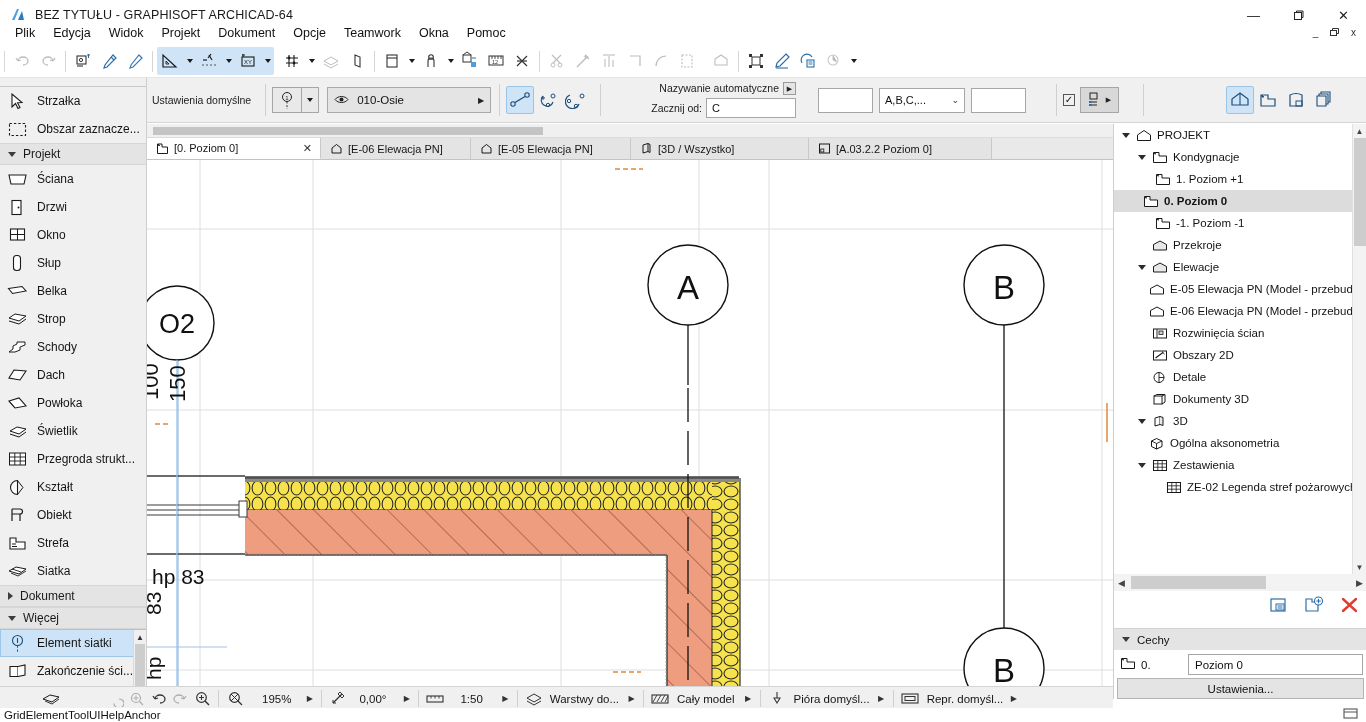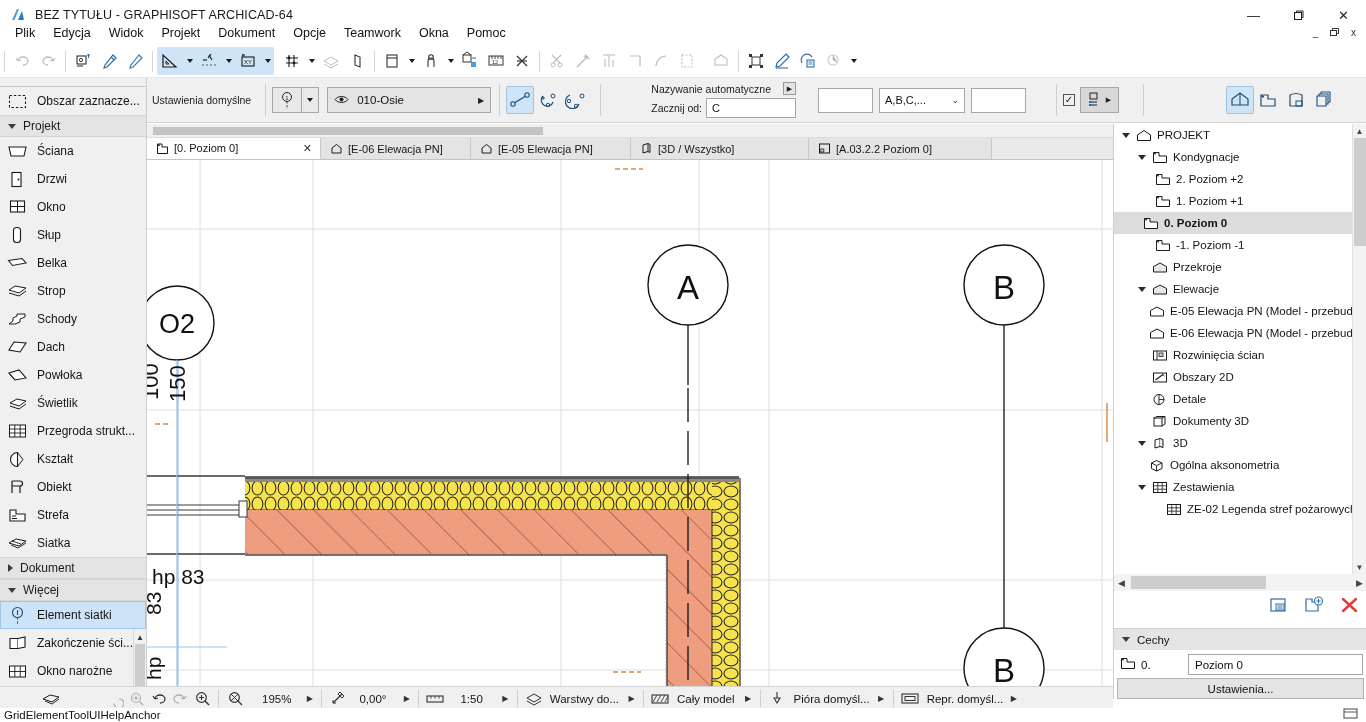--- a/index.html
+++ b/index.html
@@ -497,21 +497,21 @@
           <path d="M5 4 A7 7 0 1 0 14 13" fill="none" stroke="#1c4f7c" stroke-width="1.2"></path>
           <circle cx="17" cy="5" r="2" fill="none" stroke="#1c4f7c" stroke-width="1"></circle>
           <circle cx="11" cy="15" r="1.7" fill="none" stroke="#1c4f7c" stroke-width="1"></circle>
           <circle cx="4" cy="10" r="1.7" fill="none" stroke="#1c4f7c" stroke-width="1"></circle>
         </svg>
     </div>
 
     <div class="ib-sep" style="margin-left:10px"></div>
 
     <div style="display:flex;flex-direction:column;align-items:flex-end;gap:3px;margin-left:44px;">
-      <div style="display:flex;align-items:center;gap:12px;">
+      <div style="display:flex;align-items:flex-start;gap:4px;">
         <span class="ib-label">Nazywanie automatyczne</span>
         <span style="width:13px;height:13px;border:1px solid #9a9a9a;background:#e4e4e4;display:flex;align-items:center;justify-content:center;font-size:7px;color:#222;">▶</span>
       </div>
       <div style="display:flex;align-items:center;gap:4px;">
         <span class="ib-label">Zacznij od:</span>
         <span class="ib-field" style="width:90px;">C</span>
       </div>
     </div>
 
     <div style="width:22px"></div>
@@ -562,20 +562,28 @@
           <path d="M4 16 V6 H13 V16 Z" fill="none" stroke="#1c4f7c" stroke-width="1.1"></path>
           <path d="M6 6 V4 H15 V14 H13" fill="none" stroke="#1c4f7c" stroke-width="1.1"></path>
           <path d="M8 4 V2 H17 V12 H15" fill="none" stroke="#1c4f7c" stroke-width="1.1"></path>
         </svg>
     </div>
   </div>
 
   <div class="toolbox">
     <div class="tb-top-handle"></div>
 
+    <div class="tool-row">
+      <span class="tool-ico">
+        <svg width="17" height="17" viewBox="0 0 17 17">
+            <path d="M3 1 L3 14 L6.5 10.5 L9 15.5 L11 14.5 L8.5 9.8 L13 9.5 Z" fill="#fff" stroke="#1a1a1a" stroke-width="1.1"></path>
+          </svg>
+      </span>
+      <span>Strzałka</span>
+    </div>
     <div class="tool-row">
       <span class="tool-ico">
         <svg width="19" height="15" viewBox="0 0 19 15">
             <rect x="1.5" y="1.5" width="16" height="12" fill="none" stroke="#1a1a1a" stroke-width="1.1" stroke-dasharray="2.4 2"></rect>
           </svg>
       </span>
       <span>Obszar zaznacze...</span>
     </div>
 
     <div class="grp-row">
@@ -969,29 +977,20 @@
         <span>Kondygnacje</span>
       </div>
 
       <div class="nav-row" style="padding-left:39px">
         <span class="nav-ico">
           <svg width="16" height="13" viewBox="0 0 16 13">
               <path d="M1.5 11.5 V1.5 H7 V5 H14.5 V11.5 Z" fill="#fff" stroke="#1a1a1a" stroke-width="1"></path>
               <path d="M2.6 1.5 V3 H4" stroke="#1a1a1a" stroke-width=".8"></path>
             </svg>
         </span>
-        <span>2. Poziom +2</span>
-      </div>
-      <div class="nav-row" style="padding-left:39px">
-        <span class="nav-ico">
-          <svg width="16" height="13" viewBox="0 0 16 13">
-              <path d="M1.5 11.5 V1.5 H7 V5 H14.5 V11.5 Z" fill="#fff" stroke="#1a1a1a" stroke-width="1"></path>
-              <path d="M2.6 1.5 V3 H4" stroke="#1a1a1a" stroke-width=".8"></path>
-            </svg>
-        </span>
         <span>1. Poziom +1</span>
       </div>
       <div class="nav-row selected" style="padding-left:27px">
         <span class="nav-ico">
           <svg width="16" height="13" viewBox="0 0 16 13">
               <path d="M1.5 11.5 V1.5 H7 V5 H14.5 V11.5 Z" fill="#fff" stroke="#1a1a1a" stroke-width="1"></path>
               <path d="M2.6 1.5 V3 H4" stroke="#1a1a1a" stroke-width=".8"></path>
             </svg>
         </span>
         <span>0. Poziom 0</span>

